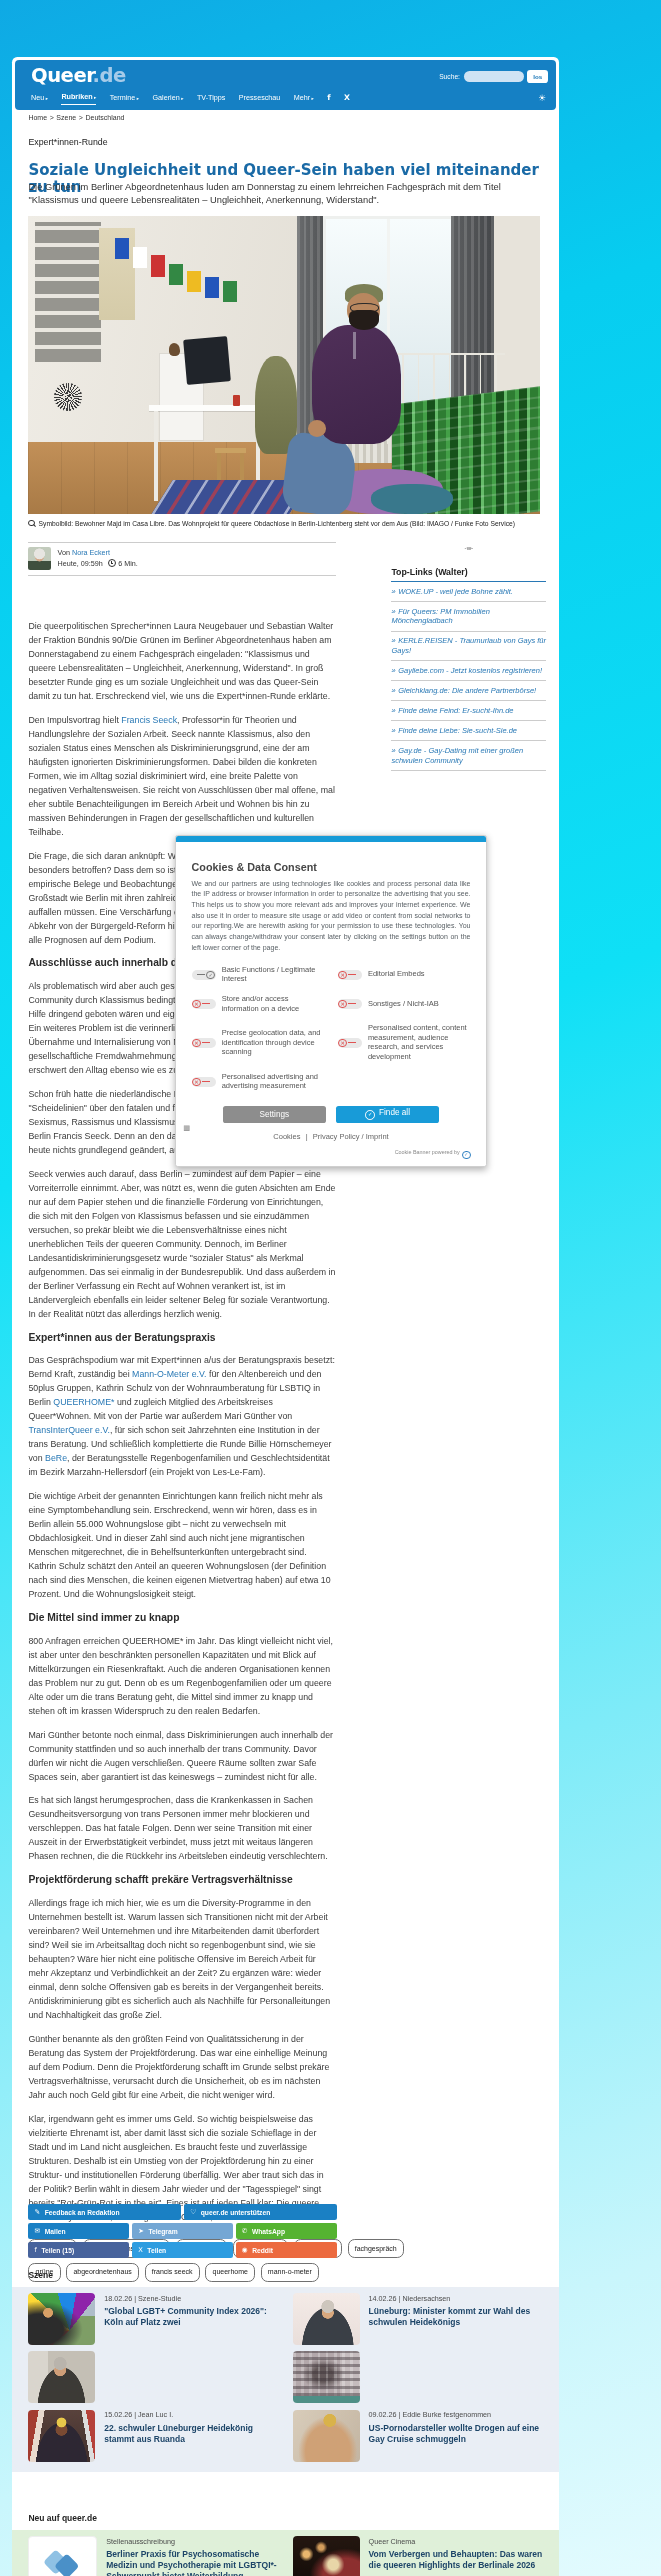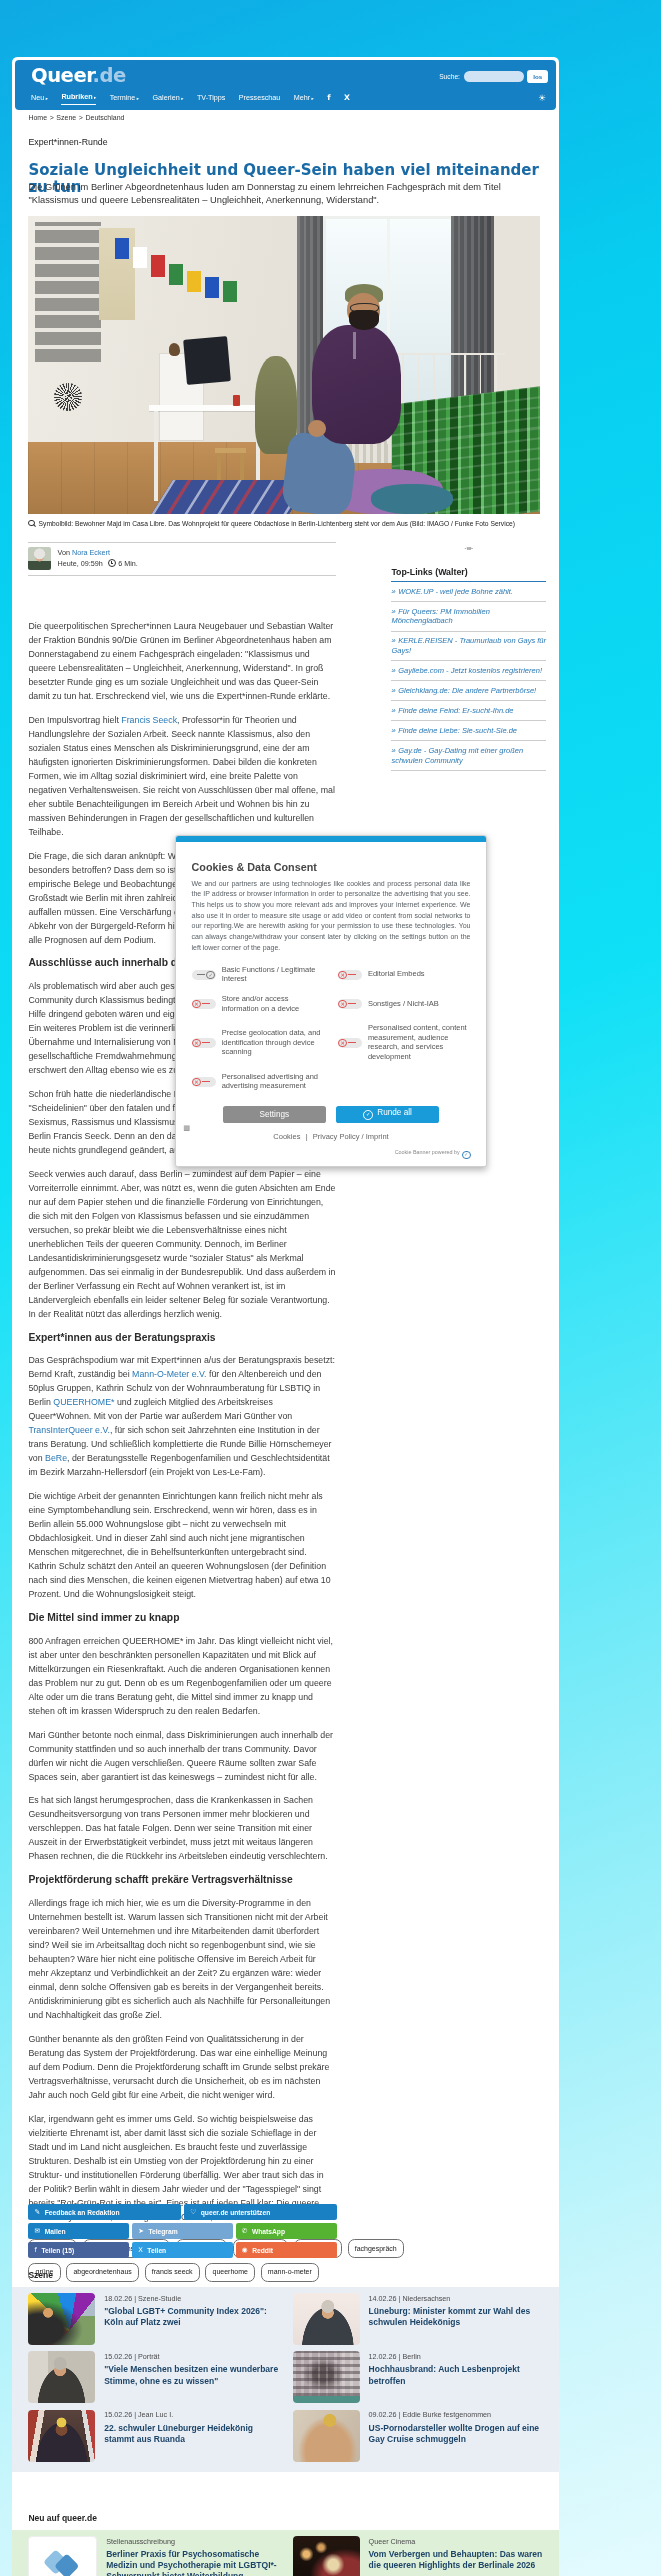--- a/index.html
+++ b/index.html
@@ -362,31 +362,23 @@
           </div>
         <div class="tease">
             <div class="th th-suit"></div>
             <div class="t-tx">
               <div class="t-meta">14.02.26 | Niedersachsen</div>
               <div class="t-title">Lüneburg: Minister kommt zur Wahl des schwulen Heidekönigs</div>
             </div>
           </div>
         <div class="tease">
             <div class="th th-smile"></div>
-            <div class="t-tx">
-              <div class="t-meta">15.02.26 | Porträt</div>
-              <div class="t-title">"Viele Menschen besitzen eine wunderbare Stimme, ohne es zu wissen"</div>
-            </div>
           </div>
         <div class="tease">
             <div class="th th-tower"></div>
-            <div class="t-tx">
-              <div class="t-meta">12.02.26 | Berlin</div>
-              <div class="t-title">Hochhausbrand: Auch Lesbenprojekt betroffen</div>
-            </div>
           </div>
         <div class="tease">
             <div class="th th-crown"></div>
             <div class="t-tx">
               <div class="t-meta">15.02.26 | Jean Luc I.</div>
               <div class="t-title">22. schwuler Lüneburger Heidekönig stammt aus Ruanda</div>
             </div>
           </div>
         <div class="tease">
             <div class="th th-torso"></div>
@@ -467,21 +459,21 @@
           </div>
         <div class="ck-row">
             <span class="tg tg-off">
               <span class="knob">✕</span>
             </span>
             <span class="ck-lab">Personalised advertising and advertising measurement</span>
           </div>
       </div>
       <div class="ck-btns">
         <button class="ck-btn ck-settings">Settings</button>
-        <button class="ck-btn ck-accept"><span class="chk">✓</span><span>Runde all</span></button>
+        <button class="ck-btn ck-accept"><span class="chk">✓</span><span>Finde all</span></button>
       </div>
       <div class="ck-links">
         <span>Cookies</span><span class="ck-sep">|</span><span>Privacy Policy / Imprint</span>
       </div>
       <div class="ck-pow"><span>Cookie Banner powered by</span><span class="ck-shield">✓</span></div>
     </div>
     <span class="ck-qr">▦</span>
   </div>
 </div>
 

